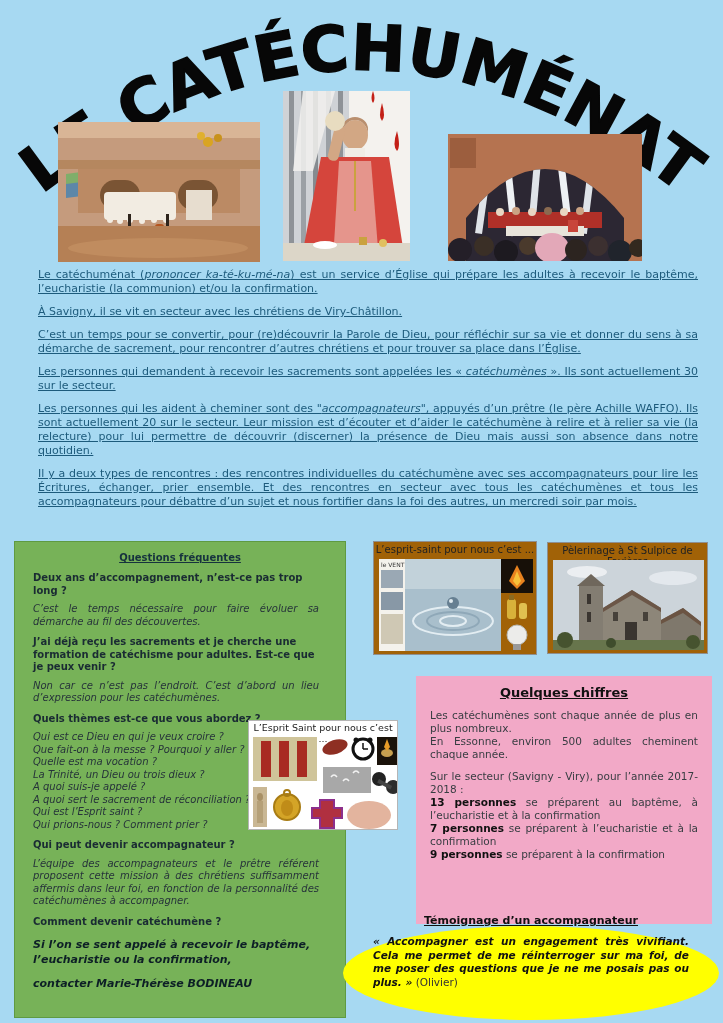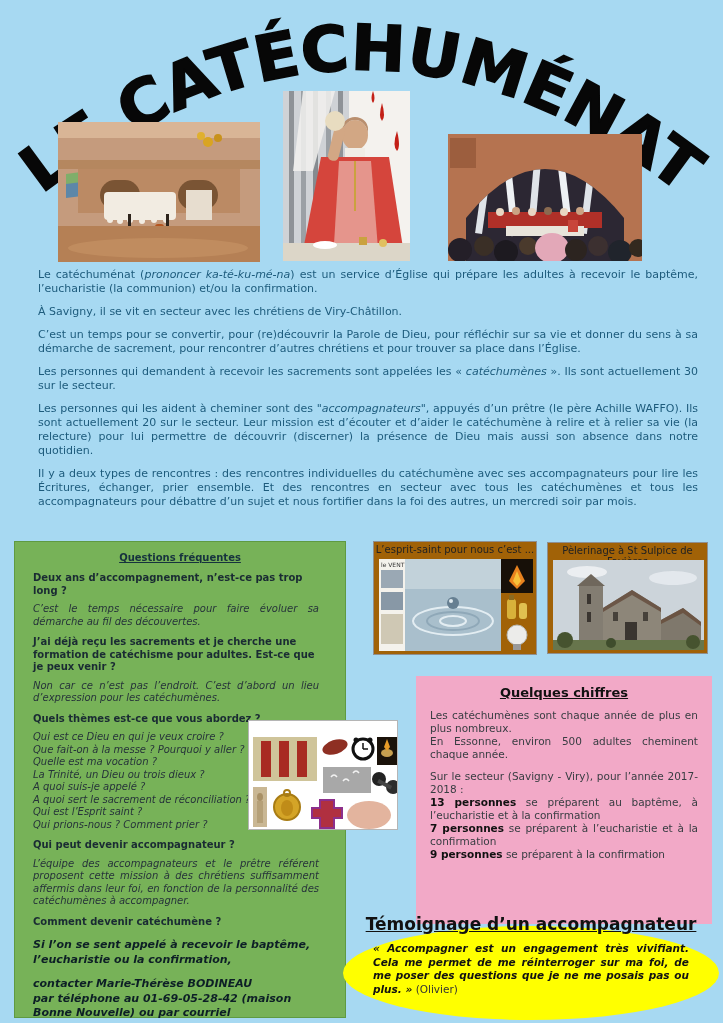--- a/index.html
+++ b/index.html
@@ -17,21 +17,21 @@
 
   
   .photo{position:absolute;overflow:hidden;}
   .photo svg{display:block;width:100%;height:100%;}
   .photo-altar{left:58px;top:122px;width:202px;height:140px;}
   .photo-priest{left:283px;top:91px;width:127px;height:170px;}
   .photo-mass{left:448px;top:134px;width:194px;height:127px;}
 
   
   .intro{position:absolute;left:38px;top:268px;width:668px;font-size:11px;line-height:14px;color:var(--body-text);text-align:justify;}
-  .intro p{margin:0 8px 9px 0;}
+  .intro p{margin:0 8px 9px 0;text-decoration:underline;}
 
   
   .faq{position:absolute;left:14px;top:541px;width:332px;height:477px;background:var(--green);border:1px solid var(--green-border);padding:8px 18px 6px 18px;}
   .faq h2{font-size:10px;font-weight:bold;text-decoration:underline;text-align:center;margin:2px 0 9px 0;color:#16323e;}
   .faq-q{font-weight:bold;font-size:10px;line-height:12.5px;color:var(--ink);margin:8px 0 6px 0;}
   .faq-a{font-style:italic;font-size:10px;line-height:12.5px;color:#26333a;margin:0 8px 6px 0;text-align:justify;}
   .faq-a.narrow{max-width:218px;text-align:left;}
   .faq-contact{font-weight:bold;font-style:italic;font-size:11px;line-height:14.5px;color:#0d1f26;margin:10px 0 0 0;}
 
   
@@ -48,21 +48,21 @@
 
   
   .chiffres{position:absolute;left:416px;top:676px;width:296px;height:248px;background:var(--pink);padding:9px 14px;}
   .chiffres h2{font-size:13px;font-weight:bold;text-decoration:underline;text-align:center;color:#111;margin:0 0 9px 0;}
   .chiffres p{margin:0 0 9px 0;font-size:10.5px;line-height:13px;color:#383d42;text-align:justify;}
   .chiffres .seg-b{color:#111;}
 
   
   .temoignage{position:absolute;left:341px;top:912px;width:380px;height:110px;}
   .temoignage .ellipse{position:absolute;left:2px;right:2px;top:14px;bottom:2px;background:var(--yellow);border-radius:50%;}
-  .temoignage h2{position:relative;z-index:1;font-size:17px;font-weight:bold;text-decoration:underline;text-align:center;color:#111;margin:2px 0 8px 0;}
+  .temoignage h2{position:relative;z-index:1;font-size:11px;font-weight:bold;text-decoration:underline;text-align:center;color:#111;margin:2px 0 8px 0;}
   .temoignage .quote{position:relative;z-index:1;margin:0;padding:0 32px;font-size:10.5px;line-height:13.5px;text-align:justify;color:#111;}
   .temoignage .qt{font-weight:bold;font-style:italic;}
   .temoignage .author{color:#333;}
 
   .seg-b{font-weight:bold;}
   .seg-i{font-style:italic;}
 </style>
 </head>
 <body>
 
@@ -188,21 +188,21 @@
         <div class="faq-q"><span>Deux ans d’accompagnement, n’est-ce pas trop long ?</span></div>
         <div class="faq-a"><span>C’est le temps nécessaire pour faire évoluer sa démarche au fil des découvertes.</span></div>
         <div class="faq-q"><span>J’ai déjà reçu les sacrements et je cherche une formation de catéchisme pour adultes. Est-ce que je peux venir ?</span></div>
         <div class="faq-a"><span>Non car ce n’est pas l’endroit. C’est d’abord un lieu d’expression pour les catéchumènes.</span></div>
         <div class="faq-q"><span>Quels thèmes est-ce que vous abordez ?</span></div>
         <div class="faq-a narrow"><span>Qui est ce Dieu en qui je veux croire ?</span><br><span>Que fait-on à la messe ? Pourquoi y aller ?</span><br><span>Quelle est ma vocation ?</span><br><span>La Trinité, un Dieu ou trois dieux ?</span><br><span>A quoi suis-je appelé ?</span><br><span>A quoi sert le sacrement de réconciliation ?</span><br><span>Qui est l’Esprit saint ?</span><br><span>Qui prions-nous ? Comment prier ?</span></div>
         <div class="faq-q"><span>Qui peut devenir accompagnateur ?</span></div>
         <div class="faq-a"><span>L’équipe des accompagnateurs et le prêtre référent proposent cette mission à des chrétiens suffisamment affermis dans leur foi, en fonction de la personnalité des catéchumènes à accompagner.</span></div>
         <div class="faq-q"><span>Comment devenir catéchumène ?</span></div>
         <div class="faq-contact"><span>Si l’on se sent appelé à recevoir le baptême, l’eucharistie ou la confirmation,</span></div>
-        <div class="faq-contact"><span>contacter Marie-Thérèse BODINEAU</span><br><span>par téléphone au 01-69-05-28-42 (maison Bonne Nouvelle) ou par courriel </span></div>
+        <div class="faq-contact"><span>contacter Marie-Thérèse BODINEAU</span><br></div>
       </div>
   </section>
 
   <figure class="fig fig1">
     <figcaption>L’esprit-saint pour nous c’est ...</figcaption>
     <svg width="154" height="92" viewBox="0 0 154 92">
       <g>
         <rect x="0" y="0" width="26" height="92" fill="#f4f2ec"></rect>
         <text x="2" y="8" font-size="6" fill="#333">le VENT</text>
         <rect x="2" y="11" width="22" height="18" fill="#9aa8b4"></rect>
@@ -255,20 +255,21 @@
         <polygon points="108,60 130,48 148,62 148,66 130,53 108,64" fill="#6b5443"></polygon>
       </g>
       <rect x="0" y="80" width="151" height="10" fill="#67754c"></rect>
       <circle cx="12" cy="80" r="8" fill="#46532f"></circle>
       <circle cx="58" cy="83" r="5" fill="#3f4d2c"></circle>
       <circle cx="140" cy="82" r="7" fill="#46532f"></circle>
     </svg>
   </figure>
 
   <div class="collage">
+    <div class="cap">L’Esprit Saint pour nous c’est ...</div>
     <svg width="146" height="94" viewBox="0 0 146 94">
       <g>
         <rect x="2" y="2" width="64" height="44" fill="#cfc49a"></rect>
         <rect x="10" y="6" width="10" height="36" fill="#a82b22"></rect>
         <rect x="28" y="6" width="10" height="36" fill="#a82b22"></rect>
         <rect x="46" y="6" width="10" height="36" fill="#a82b22"></rect>
       </g>
       <ellipse cx="84" cy="12" rx="13" ry="7" fill="#8e2f23" transform="rotate(-18 84 12)"></ellipse>
       <g>
         <circle cx="112" cy="14" r="10" fill="#ffffff" stroke="#111" stroke-width="3"></circle>

